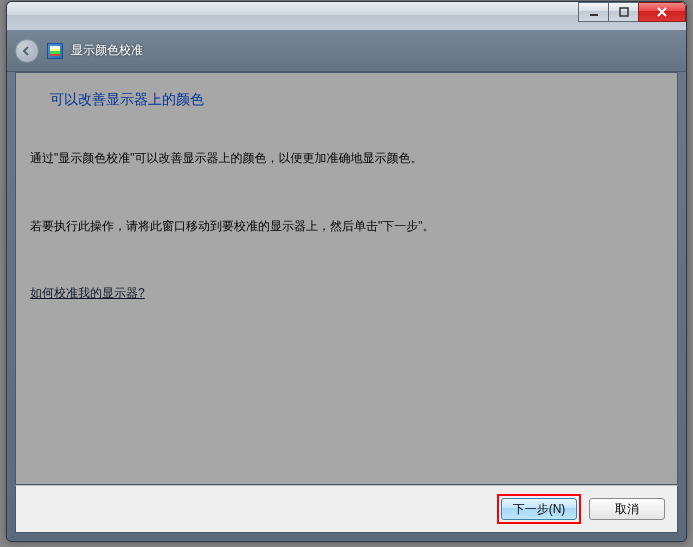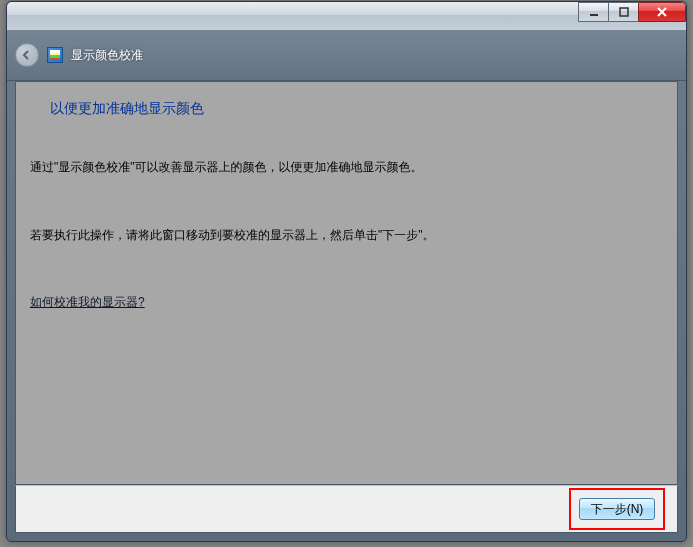--- a/index.html
+++ b/index.html
@@ -49,21 +49,21 @@
     .btn-close {
       width: 48px;
       background: linear-gradient(to bottom, #e88 0%, #e44 45%, #c22 46%, #d33 100%);
       border-color: #822;
       border-top-right-radius: 4px;
     }
     .btn-close svg { width: 12px; height: 10px; }
     .btn-min { border-right: none; }
     .btn-max { border-right: none; }
     .header {
-      height: 51px;
+      height: 42px;
       background: linear-gradient(to bottom, rgba(120,135,150,0.9), rgba(100,115,130,0.9));
       display: flex;
       align-items: center;
       padding: 0 8px;
       gap: 8px;
       border-bottom: 1px solid #4a5a6a;
     }
     .back-btn {
       width: 24px; height: 24px;
       border-radius: 50%;
@@ -148,21 +148,21 @@
       cursor: pointer;
       padding: 0 8px;
     }
     .win-btn.focus {
       border: 1px solid #3c7fb1;
       background: linear-gradient(to bottom, #eaf6fd, #bee6fd 45%, #a7d9f5 46%, #bee6fd);
       box-shadow: inset 0 0 1px #fff;
     }
     .highlight-box {
       border: 2px solid #ff0000;
-      padding: 8px;
+      padding: 2px;
       display: inline-flex;
     }
   </style>
 </head>
 <body>
 
 <div class="window">
 
   <div class="titlebar">
     <div class="caption-btn btn-min">
@@ -187,26 +187,27 @@
       <svg width="12" height="12" viewBox="0 0 12 12">
         <path d="M7 2 L3 6 L7 10" fill="none" stroke="#4a5a6a" stroke-width="2"></path>
       </svg>
     </div>
     <div class="app-icon"></div>
     <div class="header-title">显示颜色校准</div>
   </div>
 
   <div class="content-frame">
     <div class="content">
-      <h1 class="main-heading">以便更加准确地显示颜色</h1>
+      <h1 class="main-heading">可以改善显示器上的颜色</h1>
       <p class="body-text">通过"显示颜色校准"可以改善显示器上的颜色，以便更加准确地显示颜色。</p>
       <p class="body-text">若要执行此操作，请将此窗口移动到要校准的显示器上，然后单击"下一步"。</p>
       <a class="help-link">如何校准我的显示器?</a>
     </div>
   </div>
 
   <div class="footer">
     <span class="highlight-box">
       <button class="win-btn focus">下一步(N)</button>
     </span>
+    <button class="win-btn">取消</button>
   </div>
 
 </div>
 
 </body></html>

